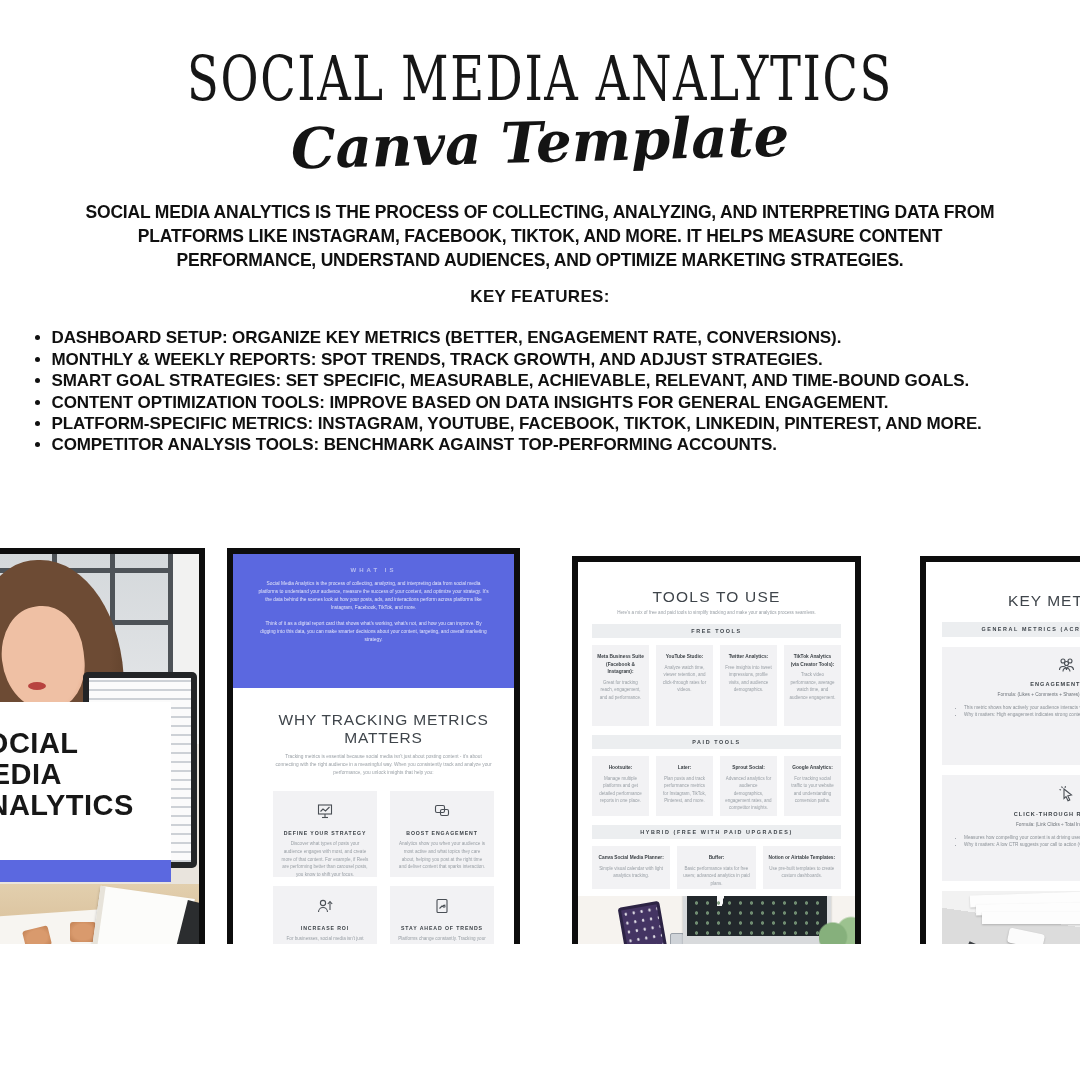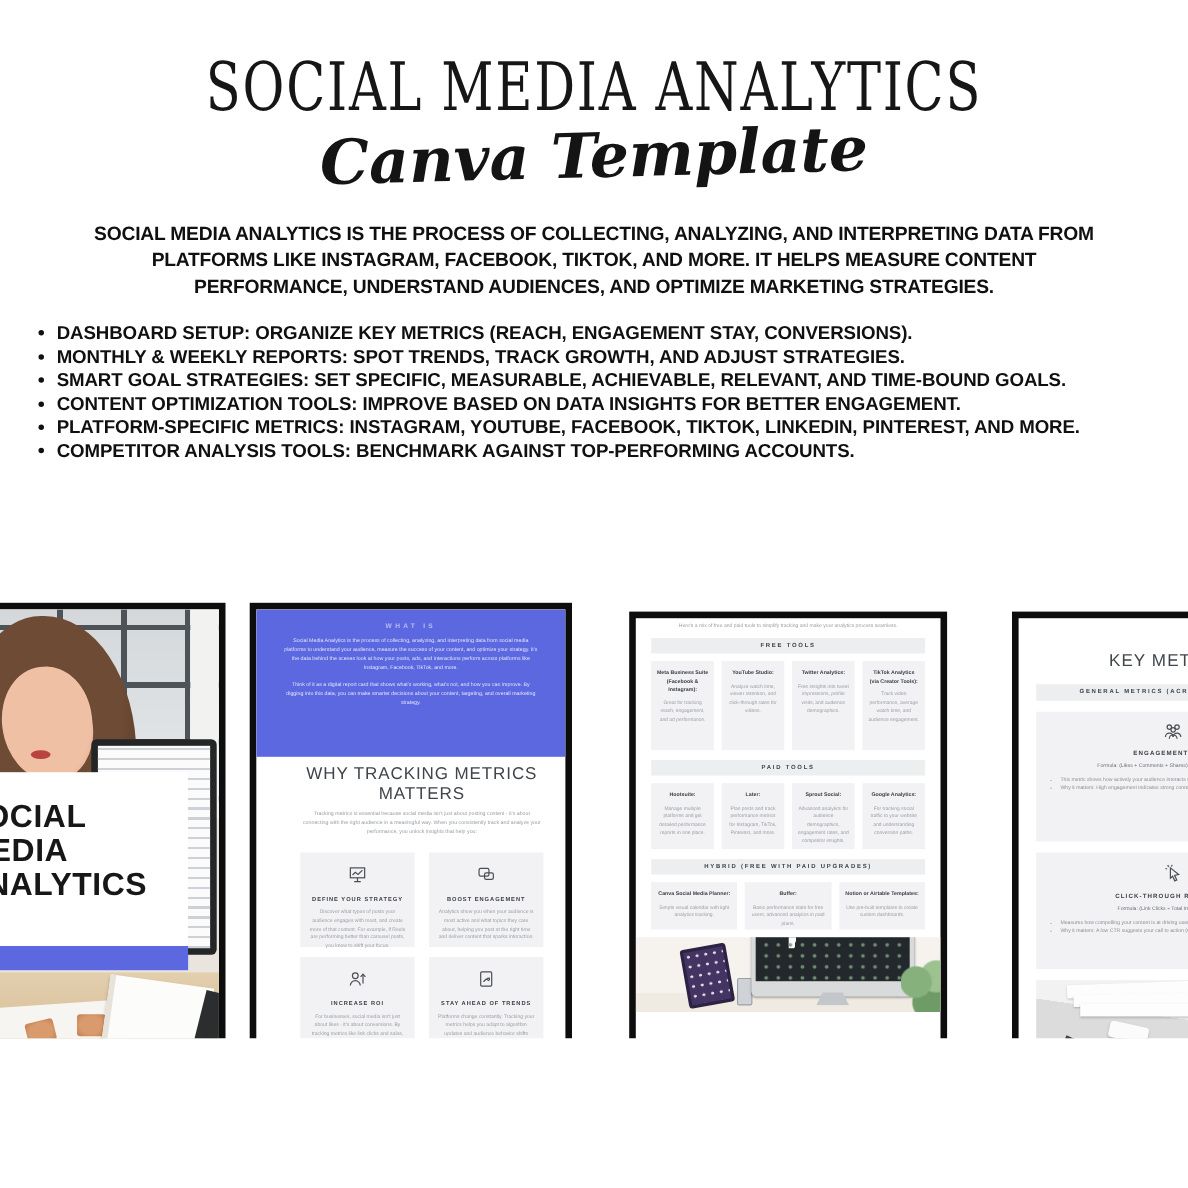--- a/index.html
+++ b/index.html
@@ -57,21 +57,21 @@
       background:radial-gradient(#d99a6d 0 55%,#c07f52 100%);}
   .t1-notebook{position:absolute;right:8px;top:8px;width:90px;height:62px;background:#fcfcfa;
       border-left:5px solid #e7e3da;transform:rotate(8deg);box-shadow:0 2px 3px rgba(0,0,0,.25);}
   .t1-stand{position:absolute;right:-6px;top:18px;width:26px;height:70px;background:#2b2d2f;transform:rotate(14deg);}
 
   
   .p2-hero{height:134px;text-align:center;padding-top:13px;box-sizing:border-box;overflow:hidden;}
   .p2-kicker{font-size:6px;letter-spacing:3px;color:rgba(255,255,255,.55);font-weight:bold;}
   .p2-title{margin-top:3px;font-size:19.5px;font-weight:bold;letter-spacing:0.5px;color:#ffffff;}
   .p2-p{width:232px;margin:7px auto 0;font-size:4.8px;line-height:1.7;color:rgba(255,255,255,.82);}
-  .p2-body{text-align:center;padding-top:7px;margin-left:20px;}
+  .p2-body{text-align:center;padding-top:23px;margin-left:20px;}
   .p2-h{font-size:15.5px;letter-spacing:0.8px;color:#3f454b;}
   .p2-intro{width:218px;margin:6px auto 0;font-size:4.8px;line-height:1.7;color:#9aa0a6;}
   .p2-grid{display:grid;grid-template-columns:104px 104px;gap:9px 13px;justify-content:center;margin-top:14px;}
   .p2-card{background:#f2f2f4;padding:11px 8px;box-sizing:border-box;text-align:center;}
   .p2-card.tall{height:93px;} .p2-card.short{height:86px;}
   .p2-ct{margin-top:6px;font-size:5.2px;font-weight:bold;letter-spacing:0.9px;color:#3c4247;}
   .p2-cb{margin-top:4px;font-size:4.6px;line-height:1.65;color:#9aa0a6;}
   .lineicon{stroke:#4a4f55;fill:none;stroke-width:1.1;}
 
   
@@ -120,25 +120,26 @@
       transform:rotate(12deg);box-shadow:0 1px 2px rgba(0,0,0,.25);}
 </style>
 </head>
 <body>
 
 <div class="canvas">
 
   <h1 class="main-title">SOCIAL MEDIA ANALYTICS</h1>
   <div class="script-sub">Canva Template</div>
   <p class="desc">SOCIAL MEDIA ANALYTICS IS THE PROCESS OF COLLECTING, ANALYZING, AND INTERPRETING DATA FROM PLATFORMS LIKE INSTAGRAM, FACEBOOK, TIKTOK, AND MORE. IT HELPS MEASURE CONTENT PERFORMANCE, UNDERSTAND AUDIENCES, AND OPTIMIZE MARKETING STRATEGIES.</p>
+  <div class="kf">KEY FEATURES:</div>
   <ul class="features">
-    <li>DASHBOARD SETUP: ORGANIZE KEY METRICS (REACH, ENGAGEMENT STAY, CONVERSIONS).</li>
+    <li>DASHBOARD SETUP: ORGANIZE KEY METRICS (BETTER, ENGAGEMENT RATE, CONVERSIONS).</li>
     <li>MONTHLY &amp; WEEKLY REPORTS: SPOT TRENDS, TRACK GROWTH, AND ADJUST STRATEGIES.</li>
     <li>SMART GOAL STRATEGIES: SET SPECIFIC, MEASURABLE, ACHIEVABLE, RELEVANT, AND TIME-BOUND GOALS.</li>
-    <li>CONTENT OPTIMIZATION TOOLS: IMPROVE BASED ON DATA INSIGHTS FOR BETTER ENGAGEMENT.</li>
+    <li>CONTENT OPTIMIZATION TOOLS: IMPROVE BASED ON DATA INSIGHTS FOR GENERAL ENGAGEMENT.</li>
     <li>PLATFORM-SPECIFIC METRICS: INSTAGRAM, YOUTUBE, FACEBOOK, TIKTOK, LINKEDIN, PINTEREST, AND MORE.</li>
     <li>COMPETITOR ANALYSIS TOOLS: BENCHMARK AGAINST TOP-PERFORMING ACCOUNTS.</li>
   </ul>
 
   <div class="frame t1">
     <div class="t1-photo">
       <div class="t1-windows"></div>
       <div class="t1-wall"></div>
       <div class="t1-hair"></div>
       <div class="t1-face"></div>
@@ -207,20 +208,21 @@
               <polyline points="9.8,8.5 11.8,8.2 12,10.2"></polyline>
           </svg>
           <div class="p2-ct">STAY AHEAD OF TRENDS</div>
           <div class="p2-cb">Platforms change constantly. Tracking your metrics helps you adapt to algorithm updates and audience behavior shifts quickly.</div>
         </div>
       </div>
     </div>
   </div>
 
   <div class="frame t3">
+    <div class="p3-title">TOOLS TO USE</div>
     <div class="p3-sub">Here's a mix of free and paid tools to simplify tracking and make your analytics process seamless.</div>
 
     <div class="band">FREE TOOLS</div>
     <div class="tool-row r1">
       <div class="tool">
         <div class="tn">Meta Business Suite (Facebook &amp; Instagram):</div>
         <div class="td">Great for tracking reach, engagement, and ad performance.</div>
       </div>
       <div class="tool">
         <div class="tn">YouTube Studio:</div>

